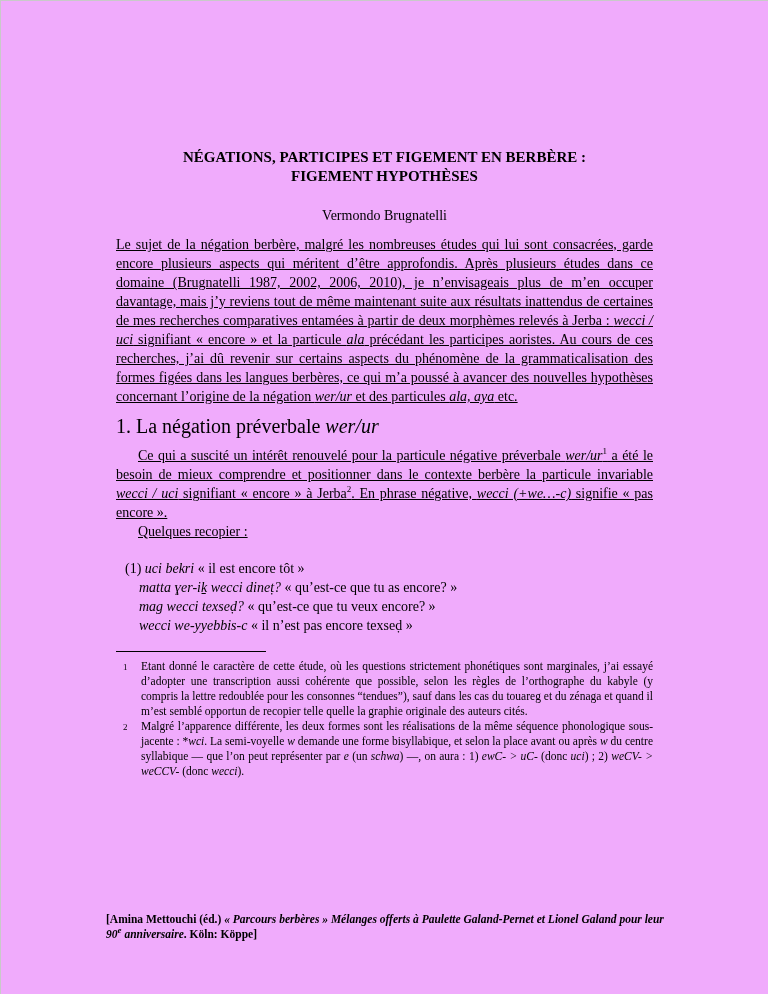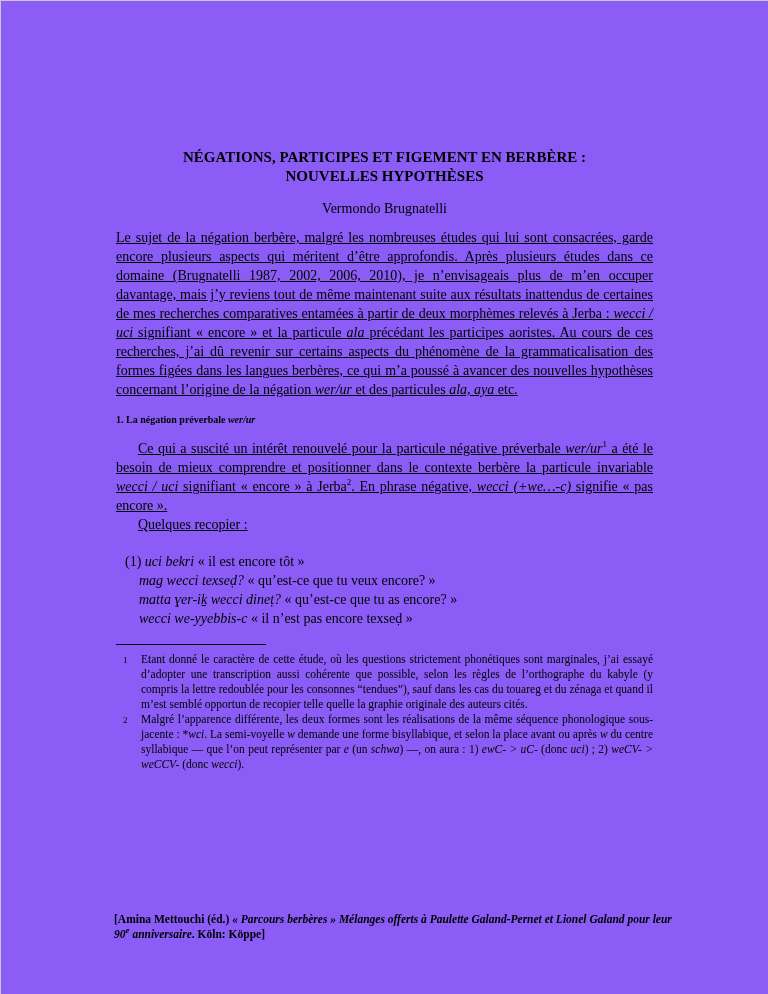--- a/index.html
+++ b/index.html
@@ -4,21 +4,21 @@
 <style>
   html, body {
     margin: 0;
     padding: 0;
     background: #ffffff;
   }
   .page {
     width: 768px;
     height: 994px;
     position: relative;
-    background: #8b5cf6;
+    background: #f0abfc;
     color: #000000;
     font-family: "Liberation Serif", "DejaVu Serif", serif;
     box-sizing: border-box;
     border-top: 1px solid #c9c9c9;
     border-left: 1px solid #c9c9c9;
     overflow: hidden;
   }
   .content {
     padding: 147px 115px 0 115px;
   }
@@ -27,34 +27,34 @@
     font-weight: bold;
     text-align: center;
     line-height: 19px;
     margin: 0 0 0 0;
   }
   .title .tline { display: block; }
   .author-block {
     text-align: center;
     font-size: 14px;
     line-height: 19px;
-    margin-top: 13px;
+    margin-top: 20px;
     margin-bottom: 10px;
   }
   .body-p {
     font-size: 14px;
     line-height: 19px;
     margin: 0;
     text-align: justify;
   }
   .p-top { margin-top: 10px; text-decoration: underline; }
   .indent { text-indent: 22px; text-decoration: underline; }
   .section-heading {
-    font-size: 10px;
-    font-weight: bold;
+    font-size: 20px;
+    font-weight: normal;
     line-height: 19px;
     margin: 11px 0 10px 0;
   }
   .examples {
     margin: 18px 0 16px 9px;
     font-size: 14px;
     line-height: 19px;
   }
   .ex-line { padding-left: 14px; }
   .ex-line.first { padding-left: 0; }
@@ -74,55 +74,55 @@
     padding-left: 25px;
   }
   .fn-num {
     position: absolute;
     left: 7px;
     top: 1px;
     font-size: 9px;
   }
   .footer {
     position: absolute;
-    left: 113px;
+    left: 105px;
     right: 96px;
     bottom: 52px;
     font-size: 11.5px;
     line-height: 15px;
     font-weight: bold;
   }
 </style>
 </head>
 <body>
 
 <div class="page">
   <div class="content">
 
     <h1 class="title">
       <span class="tline">NÉGATIONS, PARTICIPES ET FIGEMENT EN BERBÈRE :</span>
-      <span class="tline">NOUVELLES HYPOTHÈSES</span>
+      <span class="tline">FIGEMENT HYPOTHÈSES</span>
     </h1>
 
     <div class="author-block">
       <div>Vermondo Brugnatelli</div>
     </div>
 
     <p class="body-p p-top"><span>Le sujet de la négation berbère, malgré les nombreuses études qui lui sont consacrées, garde encore plusieurs aspects qui méritent d’être approfondis. Après plusieurs études dans ce domaine (Brugnatelli 1987, 2002, 2006, 2010), je n’envisageais plus de m’en occuper davantage, mais j’y reviens tout de même maintenant suite aux résultats inattendus de certaines de mes recherches comparatives entamées à partir de deux morphèmes relevés à Jerba : </span><span class="it">wecci / uci</span><span> signifiant « encore » et la particule </span><span class="it">ala</span><span> précédant les participes aoristes. Au cours de ces recherches, j’ai dû revenir sur certains aspects du phénomène de la grammaticalisation des formes figées dans les langues berbères, ce qui m’a poussé à avancer des nouvelles hypothèses concernant l’origine de la négation </span><span class="it">wer/ur</span><span> et des particules </span><span class="it">ala, aya</span><span> etc.</span></p>
 
     <h2 class="section-heading"><span>1. La négation préverbale </span><span class="it">wer/ur</span></h2>
 
     <p class="body-p indent"><span>Ce qui a suscité un intérêt renouvelé pour la particule négative préverbale </span><span class="it">wer/ur</span><sup>1</sup><span> a été le besoin de mieux comprendre et positionner dans le contexte berbère la particule invariable </span><span class="it">wecci / uci</span><span> signifiant « encore » à Jerba</span><sup>2</sup><span>. En phrase négative, </span><span class="it">wecci (+we…-c)</span><span> signifie « pas encore ».</span></p>
 
     <p class="body-p indent">Quelques recopier :</p>
 
     <div class="examples">
       <div class="ex-line first"><span>(1) </span><span class="it">uci bekri</span><span> « il est encore tôt »</span></div>
+      <div class="ex-line"><span class="it">matta ɣer-iḵ wecci dineṭ?</span><span> « qu’est-ce que tu as encore? »</span></div>
       <div class="ex-line"><span class="it">mag wecci texseḍ?</span><span> « qu’est-ce que tu veux encore? »</span></div>
-      <div class="ex-line"><span class="it">matta ɣer-iḵ wecci dineṭ?</span><span> « qu’est-ce que tu as encore? »</span></div>
       <div class="ex-line"><span class="it">wecci we-yyebbis-c</span><span> « il n’est pas encore texseḍ »</span></div>
     </div>
 
     <div class="fn-rule"></div>
 
     <div class="footnote">
       <span class="fn-num">1</span>
       <span class="fn-text"><span>Etant donné le caractère de cette étude, où les questions strictement phonétiques sont marginales, j’ai essayé d’adopter une transcription aussi cohérente que possible, selon les règles de l’orthographe du kabyle (y compris la lettre redoublée pour les consonnes “tendues”), sauf dans les cas du touareg et du zénaga et quand il m’est semblé opportun de recopier telle quelle la graphie originale des auteurs cités.</span></span>
     </div>
 

